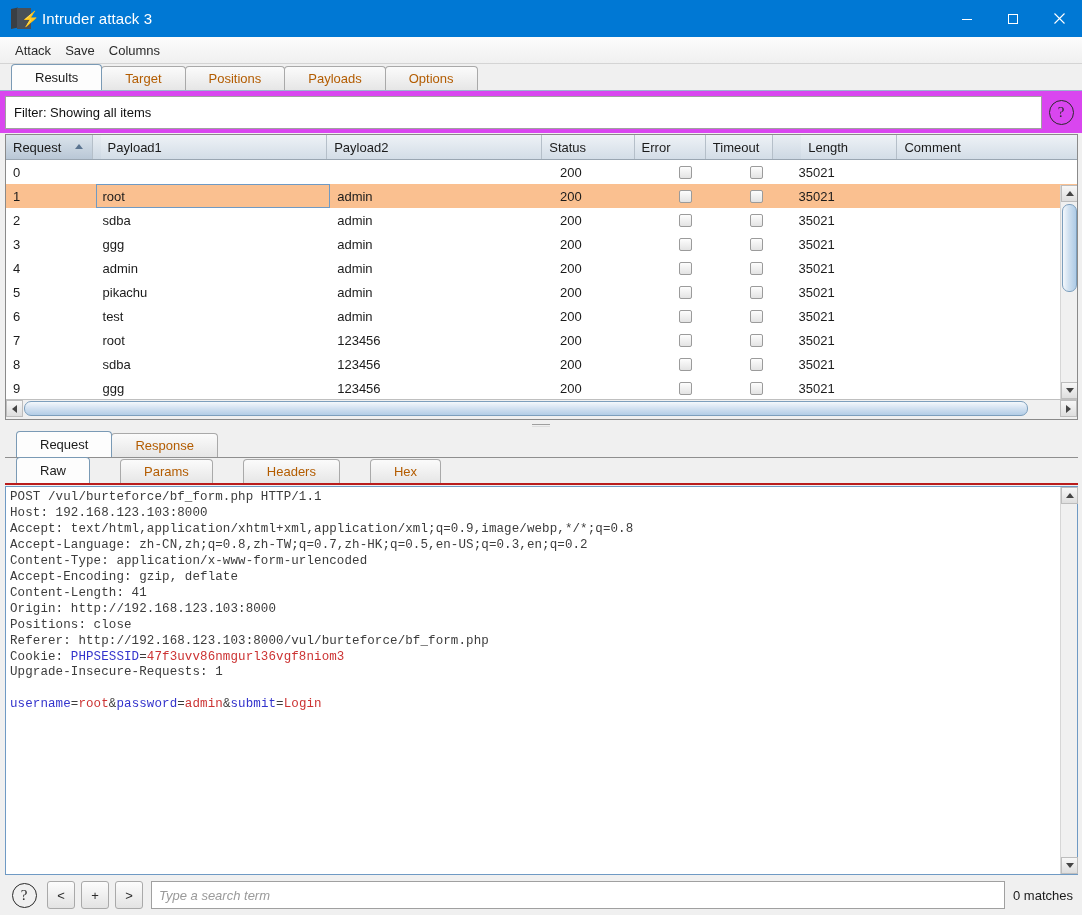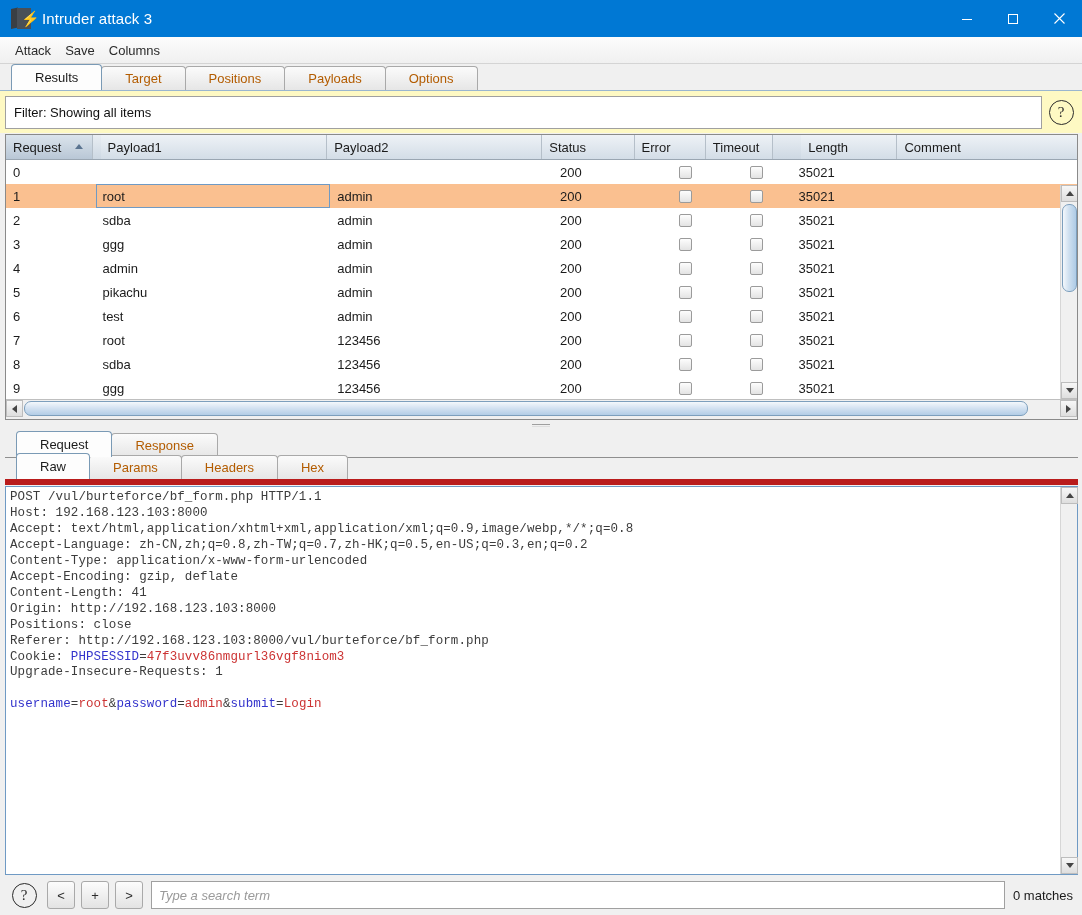--- a/index.html
+++ b/index.html
@@ -104,21 +104,21 @@
     z-index: 3;
     border-color: #7a9ab5;
     height: 26px;
     box-shadow: inset 0 -3px 0 -1px #fdfdfd;
   }
 
   
   .filterwrap {
     display: flex; align-items: center;
     padding: 5px 4px 4px 5px;
-    background: #fef9c3;
+    background: #d946ef;
   }
   .filterbar {
     flex: 1 1 auto;
     height: 33px;
     background: #ffffff;
     border: 1px solid #a0a0a0;
     display: flex; align-items: center;
     padding-left: 8px;
     font-size: 13px; color: #111;
   }
@@ -256,22 +256,23 @@
     height: 28px; min-height: 28px;
     display: flex; align-items: flex-end;
     padding-left: 11px;
     border-bottom: 1px solid #8f8f8f;
     background: #f0f0f0;
   }
   .tabrow3 {
     height: 27px; min-height: 27px;
     display: flex; align-items: flex-end;
     padding-left: 11px;
-    border-bottom: 6px solid #b91c1c;
-    background: #f0f0f0;
+    border-bottom: 2px solid #b91c1c;
+    background: #f0f0f0;
+    gap: 31px;
   }
   .editorwrap {
     flex: 1 1 auto;
     display: flex;
     border: 1px solid #6f9ac4;
     background: #fff;
     min-height: 0;
     margin-top: 1px;
   }
   .editor {

